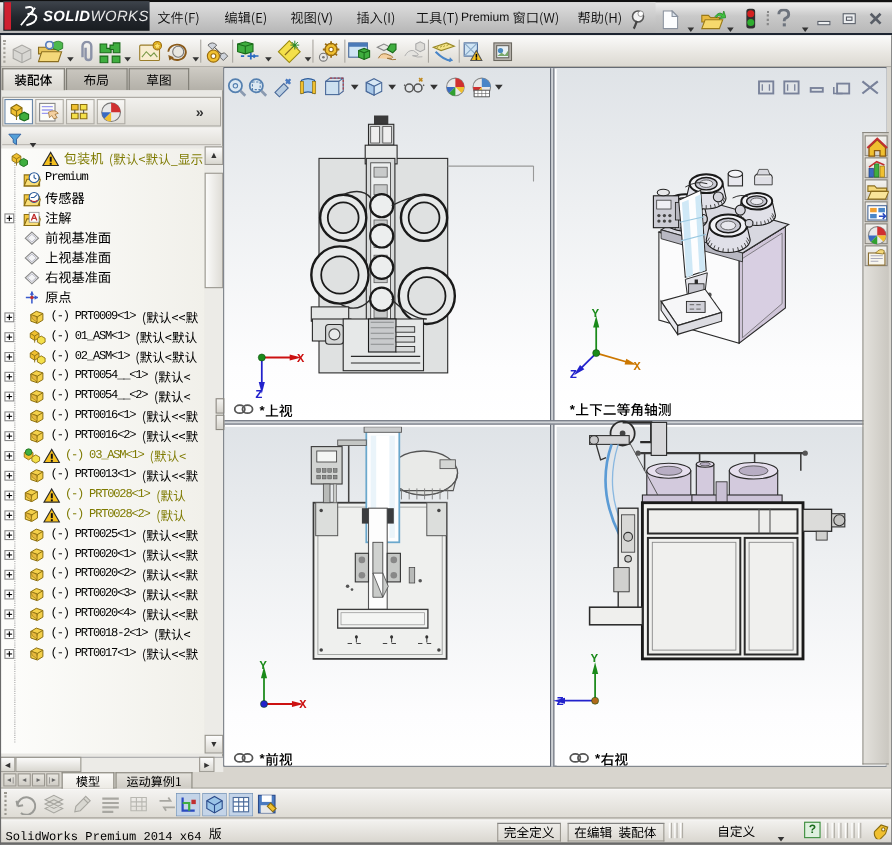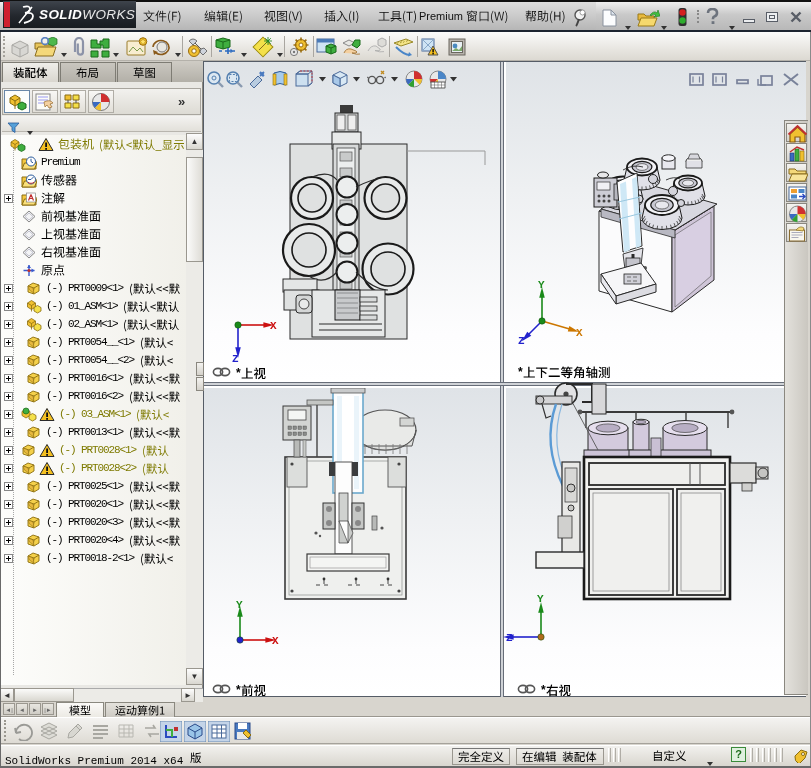--- a/index.html
+++ b/index.html
@@ -564,20 +564,32 @@
         <use href="#g18" x="0" y="12.1" fill="#000"></use>
       </svg>
     </div>
     <div class="trow">
       <span class="plus"></span>
       <span class="ticon pi"><svg width="16" height="15" viewBox="0 0 16 15" style="">
           <path d="M2 5 l5 -3 l6 2 v6 l-5 3 l-6 -2 z" fill="#f4d04a" stroke="#8a6d10" stroke-width=".9"></path>
           <path d="M2 5 l6 2 l5 -3 M8 7 l-1 6" stroke="#8a6d10" stroke-width=".9" fill="none"></path>
           <path d="M2 5 l1.5 4 l4.5 3 l-1 -5 z" fill="#e8b93e" stroke="#8a6d10" stroke-width=".5"></path>
         </svg></span>
+      <span class="txt" style="color:#000">(-)&nbsp;PRT0020&lt;2&gt;&nbsp;</span>
+      <svg width="52" height="15" style="vertical-align:-1.1050000000000004px;overflow:visible" viewBox="0 0 52 15">
+        <use href="#g18" x="0" y="12.1" fill="#000"></use>
+      </svg>
+    </div>
+    <div class="trow">
+      <span class="plus"></span>
+      <span class="ticon pi"><svg width="16" height="15" viewBox="0 0 16 15" style="">
+          <path d="M2 5 l5 -3 l6 2 v6 l-5 3 l-6 -2 z" fill="#f4d04a" stroke="#8a6d10" stroke-width=".9"></path>
+          <path d="M2 5 l6 2 l5 -3 M8 7 l-1 6" stroke="#8a6d10" stroke-width=".9" fill="none"></path>
+          <path d="M2 5 l1.5 4 l4.5 3 l-1 -5 z" fill="#e8b93e" stroke="#8a6d10" stroke-width=".5"></path>
+        </svg></span>
       <span class="txt" style="color:#000">(-)&nbsp;PRT0020&lt;3&gt;&nbsp;</span>
       <svg width="52" height="15" style="vertical-align:-1.1050000000000004px;overflow:visible" viewBox="0 0 52 15">
         <use href="#g18" x="0" y="12.1" fill="#000"></use>
       </svg>
     </div>
     <div class="trow">
       <span class="plus"></span>
       <span class="ticon pi"><svg width="16" height="15" viewBox="0 0 16 15" style="">
           <path d="M2 5 l5 -3 l6 2 v6 l-5 3 l-6 -2 z" fill="#f4d04a" stroke="#8a6d10" stroke-width=".9"></path>
           <path d="M2 5 l6 2 l5 -3 M8 7 l-1 6" stroke="#8a6d10" stroke-width=".9" fill="none"></path>
@@ -591,20 +603,32 @@
     <div class="trow">
       <span class="plus"></span>
       <span class="ticon pi"><svg width="16" height="15" viewBox="0 0 16 15" style="">
           <path d="M2 5 l5 -3 l6 2 v6 l-5 3 l-6 -2 z" fill="#f4d04a" stroke="#8a6d10" stroke-width=".9"></path>
           <path d="M2 5 l6 2 l5 -3 M8 7 l-1 6" stroke="#8a6d10" stroke-width=".9" fill="none"></path>
           <path d="M2 5 l1.5 4 l4.5 3 l-1 -5 z" fill="#e8b93e" stroke="#8a6d10" stroke-width=".5"></path>
         </svg></span>
       <span class="txt" style="color:#000">(-)&nbsp;PRT0018-2&lt;1&gt;&nbsp;</span>
       <svg width="34" height="15" style="vertical-align:-1.1050000000000004px;overflow:visible" viewBox="0 0 34 15">
         <use href="#g20" x="0" y="12.1" fill="#000"></use>
+      </svg>
+    </div>
+    <div class="trow">
+      <span class="plus"></span>
+      <span class="ticon pi"><svg width="16" height="15" viewBox="0 0 16 15" style="">
+          <path d="M2 5 l5 -3 l6 2 v6 l-5 3 l-6 -2 z" fill="#f4d04a" stroke="#8a6d10" stroke-width=".9"></path>
+          <path d="M2 5 l6 2 l5 -3 M8 7 l-1 6" stroke="#8a6d10" stroke-width=".9" fill="none"></path>
+          <path d="M2 5 l1.5 4 l4.5 3 l-1 -5 z" fill="#e8b93e" stroke="#8a6d10" stroke-width=".5"></path>
+        </svg></span>
+      <span class="txt" style="color:#000">(-)&nbsp;PRT0017&lt;1&gt;&nbsp;</span>
+      <svg width="52" height="15" style="vertical-align:-1.1050000000000004px;overflow:visible" viewBox="0 0 52 15">
+        <use href="#g18" x="0" y="12.1" fill="#000"></use>
       </svg>
     </div>
   </div>
 <div id="vscroll" class="abs">
     <div class="sbtn" style="top:0">▲</div>
     <div class="sbtn" style="bottom:0">▼</div>
     <div id="vthumb"></div>
   </div>
 <div id="hscroll" class="abs">
     <div class="sbtn" style="left:0;top:-1px;height:14px;width:14px">◄</div>

